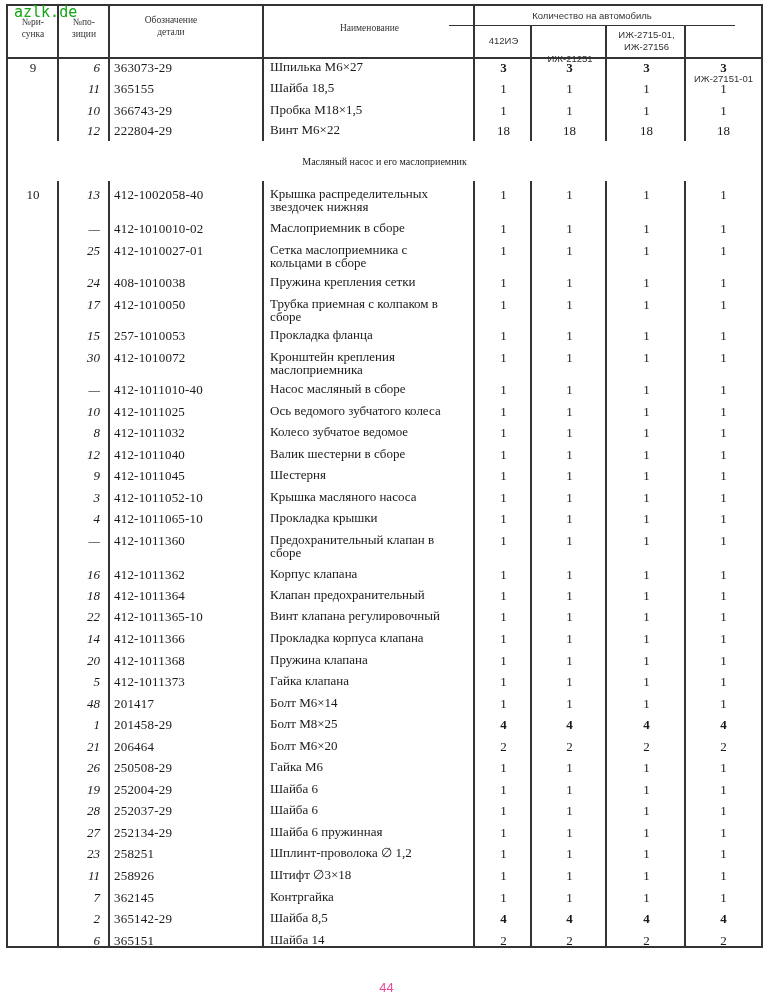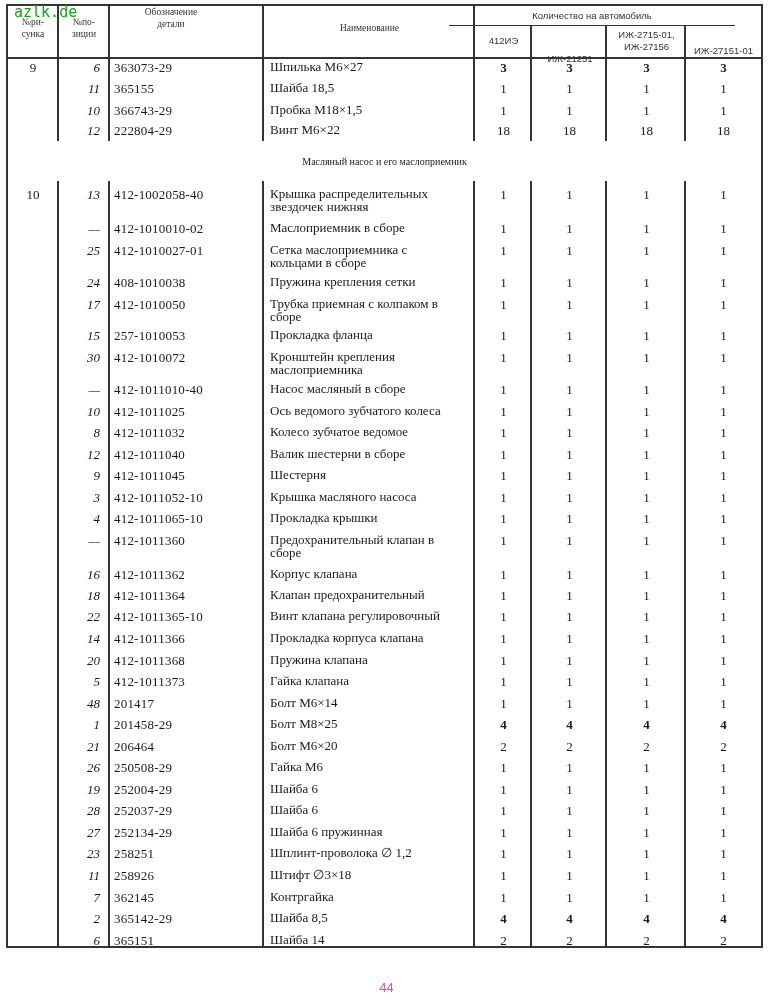--- a/index.html
+++ b/index.html
@@ -42,39 +42,39 @@
 <div class="sheet">
   <div class="hdr">
     <div class="hcell" style="left:0;width:50px;padding-top:10px;">
       <span>№ри-</span>
       <span>сунка</span>
     </div>
     <div class="hcell" style="left:50px;width:52px;padding-top:10px;">
       <span>№по-</span>
       <span>зиции</span>
     </div>
-    <div class="hcell" style="left:102px;width:122px;padding-top:0;">
+    <div class="hcell" style="left:102px;width:122px;padding-top:8px;">
       <span>Обозначение</span>
       <span>детали</span>
     </div>
     <div class="hcell" style="left:256px;width:211px;padding-top:16px;">
       <span>Наименование</span>
     </div>
     <div class="qty-title">Количество на автомобиль</div>
     <div class="qty-sub" style="left:467px;width:57px;padding-top:10px;">
       <span>412ИЭ</span>
     </div>
     <div class="qty-sub" style="left:524px;width:76px;padding-top:28px;">
       <span>ИЖ-21251</span>
     </div>
     <div class="qty-sub" style="left:599px;width:79px;padding-top:4px;">
       <span>ИЖ-2715-01,</span>
       <span>ИЖ-27156</span>
     </div>
-    <div class="qty-sub" style="left:678px;width:75px;padding-top:20px;">
+    <div class="qty-sub" style="left:678px;width:75px;padding-top:20px;margin-top:28px;">
       <span>ИЖ-27151-01</span>
     </div>
     <div class="vline" style="left:49px;top:0;height:51px;"></div>
     <div class="vline" style="left:100px;top:0;height:51px;"></div>
     <div class="vline" style="left:254px;top:0;height:51px;"></div>
     <div class="vline" style="left:465px;top:0;height:51px;"></div>
     <div class="vline" style="left:522px;top:19px;height:32px;"></div>
     <div class="vline" style="left:597px;top:19px;height:32px;"></div>
     <div class="vline" style="left:676px;top:19px;height:32px;"></div>
   </div>

